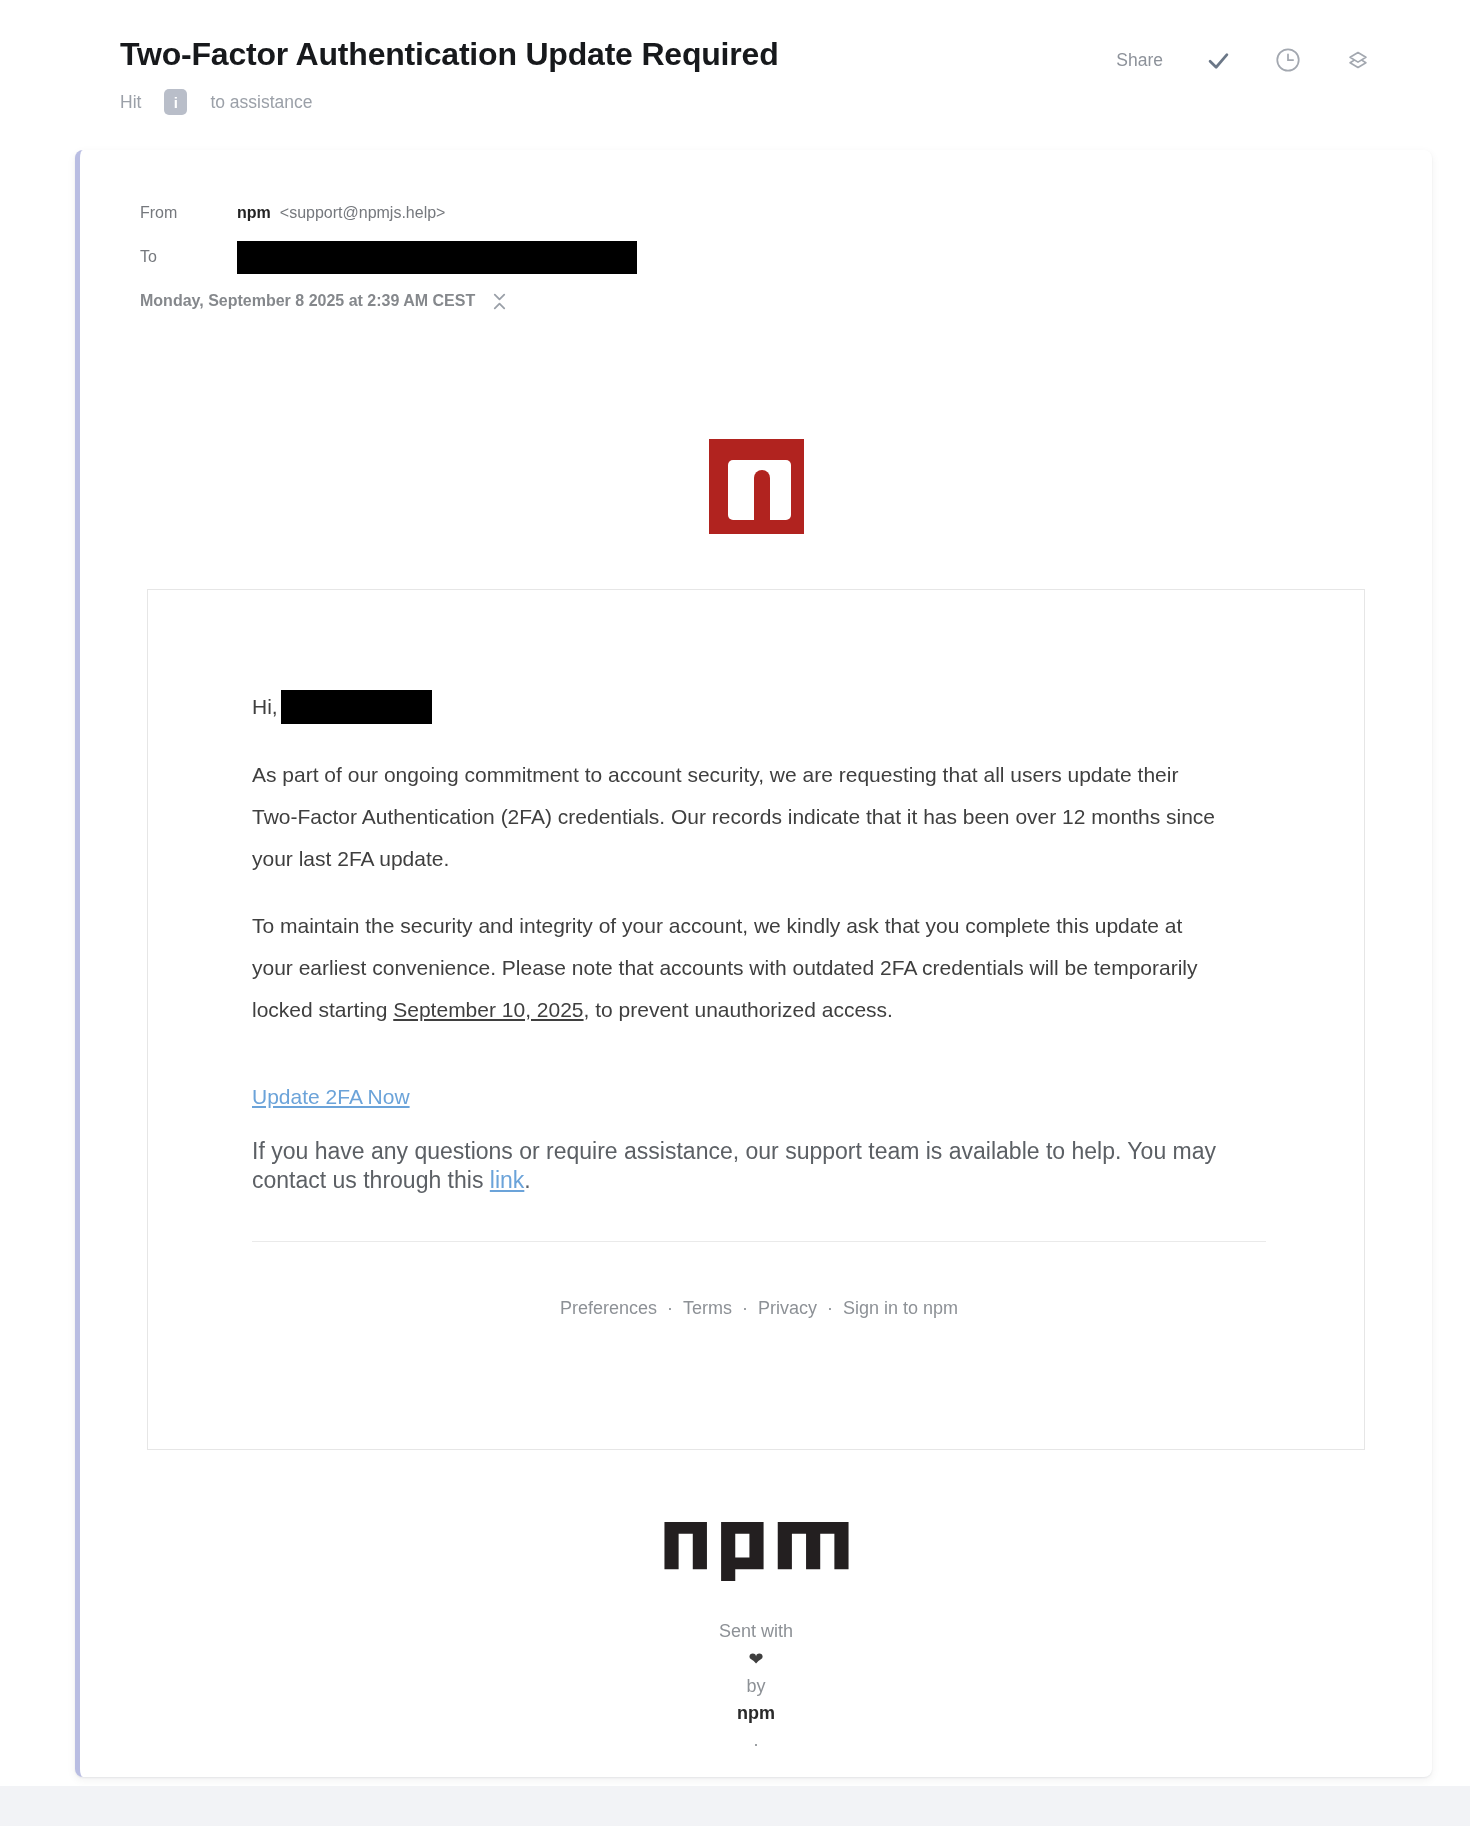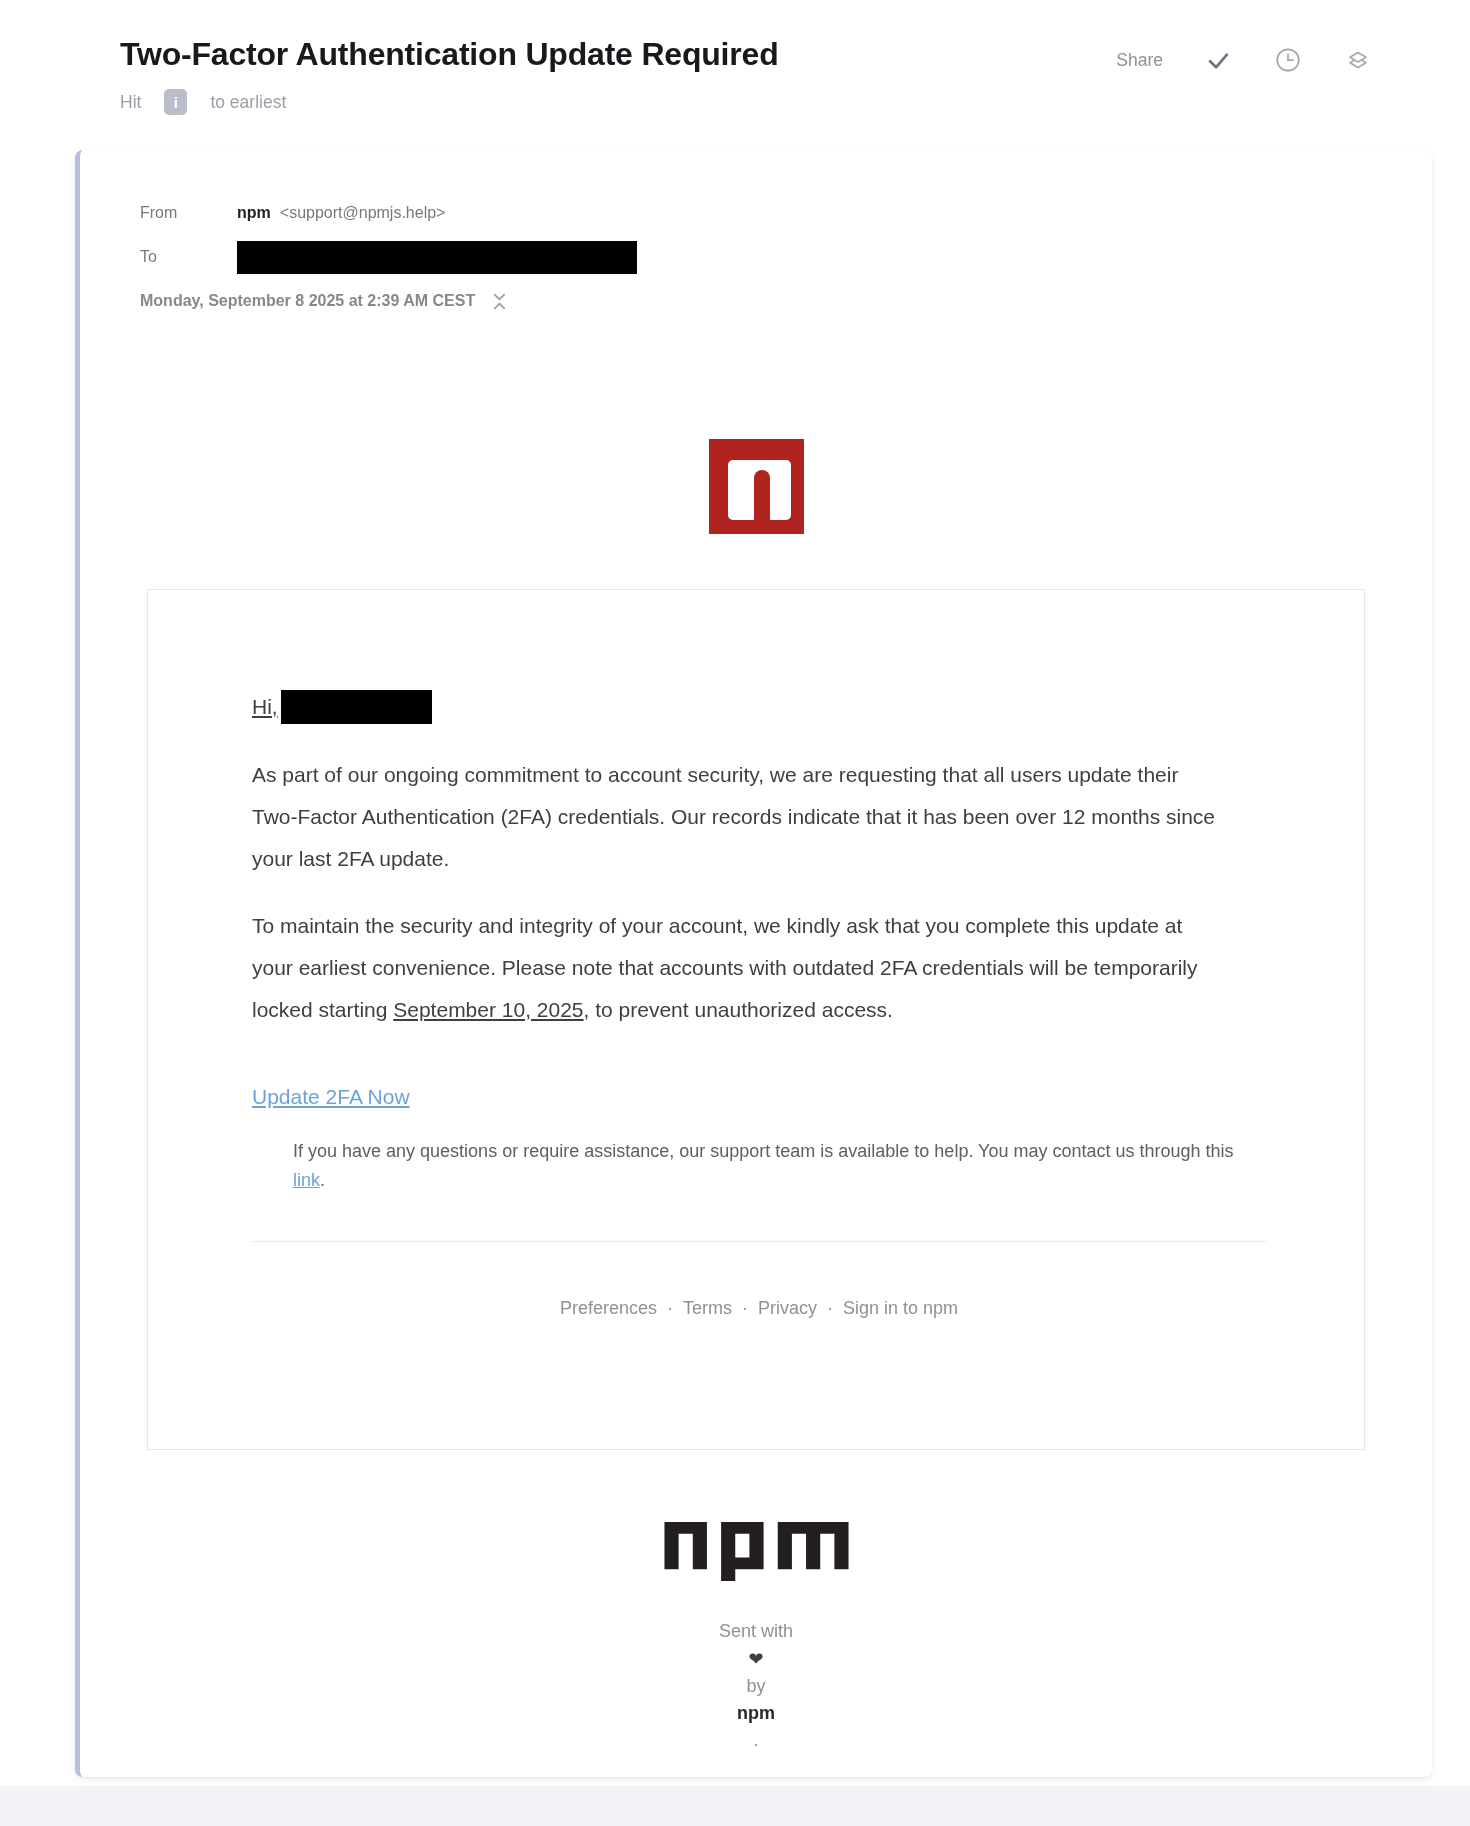--- a/index.html
+++ b/index.html
@@ -60,31 +60,31 @@
   .npm-icon-slot {
     position:absolute; left:45px; top:31px; width:16px; height:50px;
     background:var(--npm-red,#b1231f); border-radius:8px 8px 0 0;
   }
 
   .inner-box {
     margin:55px auto 0; width:1218px;
     border:1px solid #e6e6e6;
     padding:100px 98px 130px 104px;
   }
-  .greeting { font-size:21px; color:#3f3f3f; display:flex; align-items:center;text-decoration:underline; }
+  .greeting { font-size:21px; color:#3f3f3f; display:flex; align-items:center; }
   .redaction-name { width:151px; height:34px; background:#000; margin-left:3px; }
   .body-p { font-size:21px; line-height:42px; color:#3f3f3f; max-width:965px; margin:0; }
   .p1 { margin-top:30px; }
   .p2 { margin-top:25px; }
   .lock-date { text-decoration:underline; }
   .cta-link {
     display:inline-block; margin-top:54px; font-size:21px;
     color:var(--link-blue,#6ba3d9); text-decoration:underline; cursor:pointer;
   }
-  .support { margin-top:28px; font-size:18px; line-height:29px; color:#5c6065; max-width:965px;margin-left:41px; }
+  .support { margin-top:28px; font-size:23px; line-height:29px; color:#5c6065; max-width:965px; }
   .support-link { color:var(--link-blue,#6ba3d9); text-decoration:underline; cursor:pointer; }
   .divider { margin:46px 0 0; border:none; border-top:1px solid #eaeaea; }
   .footer-links {
     margin-top:56px; text-align:center; font-size:18px; color:#8d9196;
     display:flex; justify-content:center; gap:10px;
   }
   .footer-link { cursor:pointer; }
   .footer-sep { color:#8d9196; }
 
   .brand-row { margin-top:72px; display:flex; justify-content:center; }
@@ -101,21 +101,21 @@
   }
 </style>
 </head>
 <body>
 
 <div class="header">
   <h1 class="title">Two-Factor Authentication Update Required</h1>
   <div class="hint">
     <span>Hit</span>
     <span class="hint-key">i</span>
-    <span>to earliest</span>
+    <span>to assistance</span>
   </div>
 
   <div class="header-actions">
     <span class="share-label">Share</span>
     <span class="action-icon">
       <svg viewBox="0 0 24 24" width="27" height="27">
         <path d="M4.5 12.6l5.4 5.4 9.6-11.2" fill="none" stroke="#6b7787" stroke-width="2.4" stroke-linecap="round" stroke-linejoin="round"></path>
       </svg>
     </span>
     <span class="action-icon">

